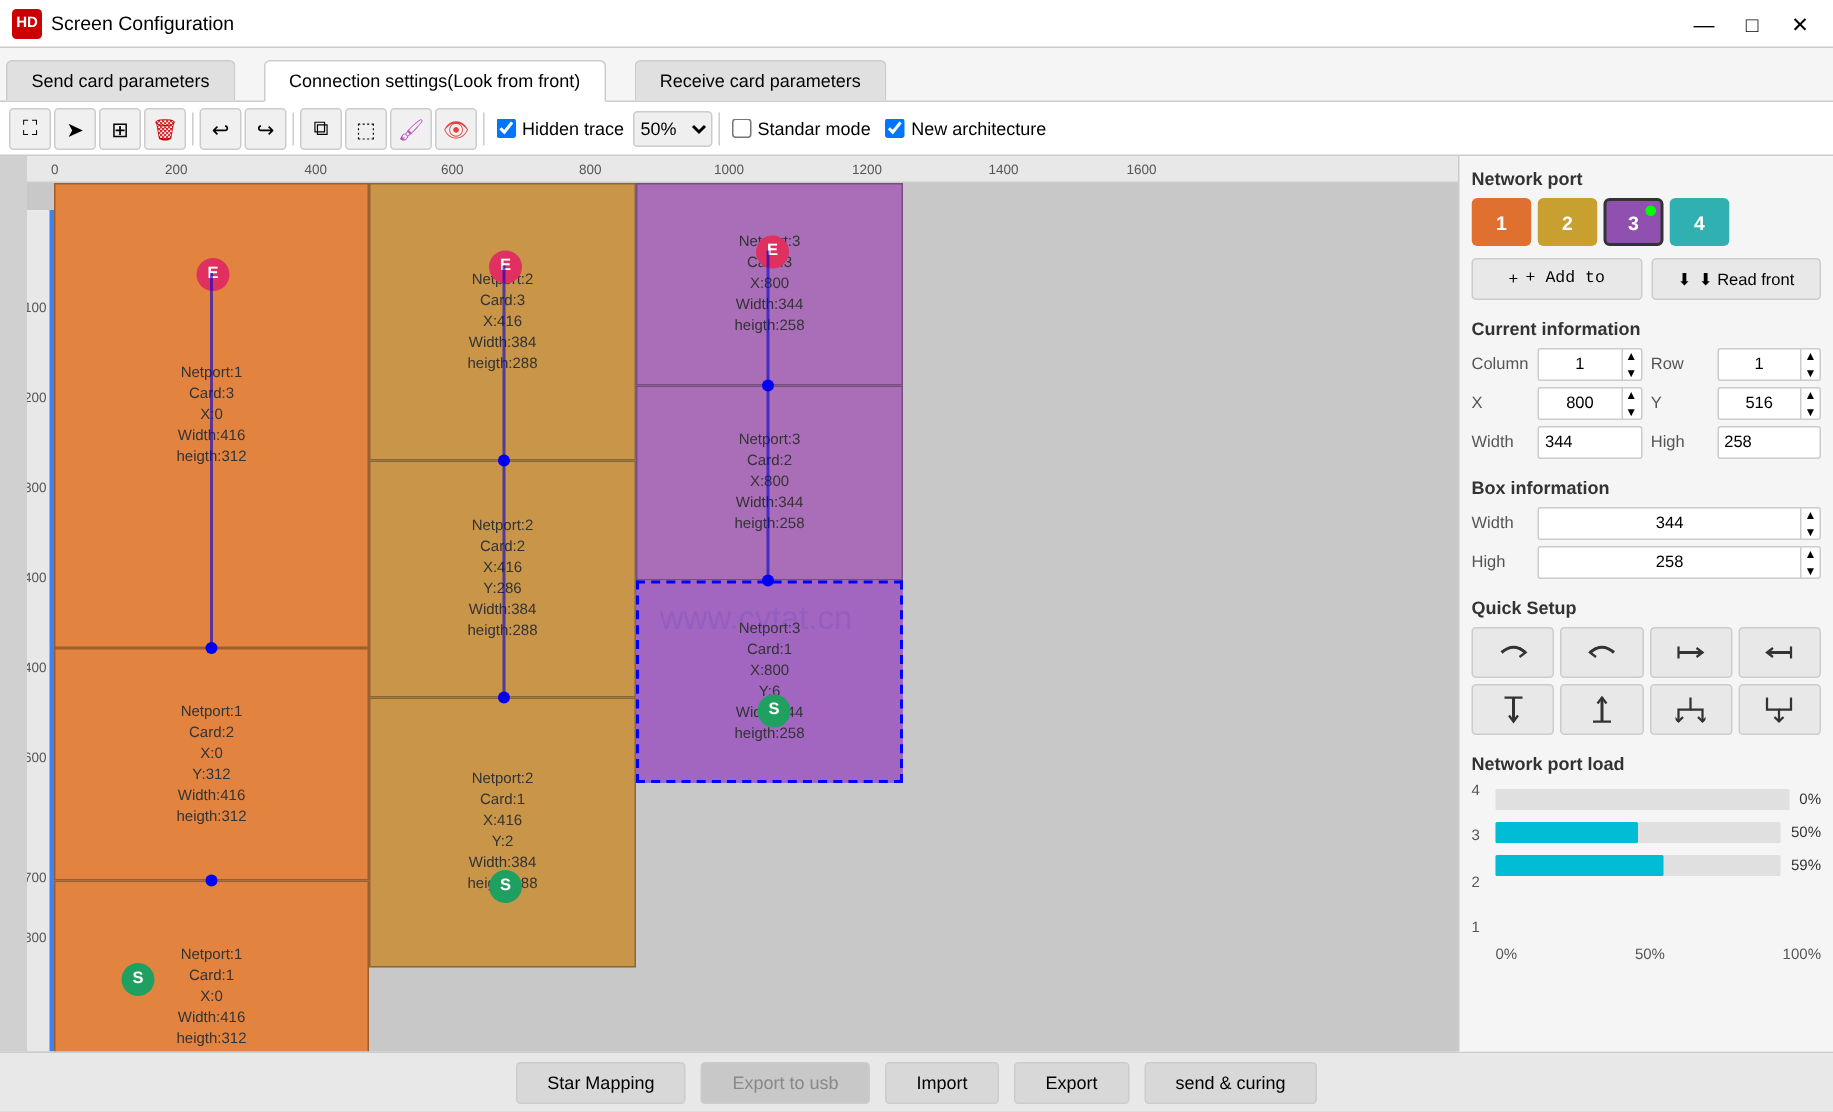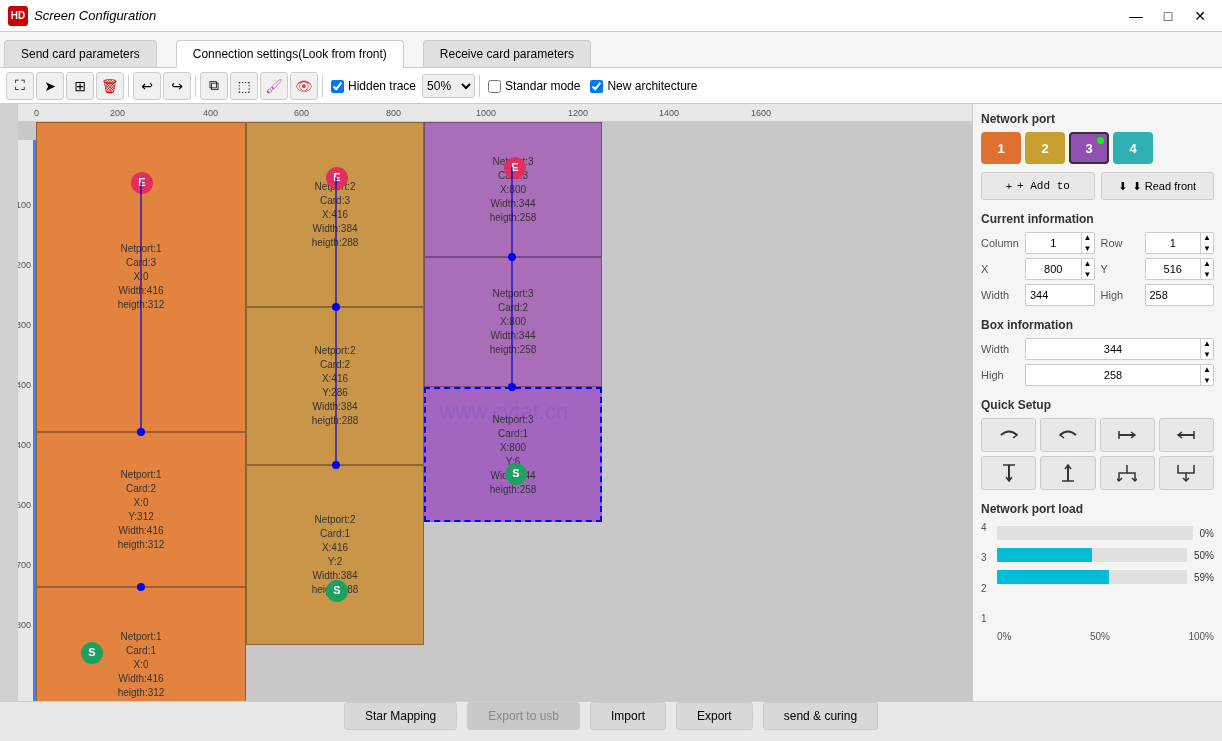--- a/index.html
+++ b/index.html
@@ -9,21 +9,21 @@
       background: #fff;
       border-bottom: 1px solid #ccc;
       display: flex;
       align-items: center;
       height: 32px;
       padding: 0 8px;
       justify-content: space-between;
     }
     .title-bar-left { display: flex; align-items: center; gap: 6px; }
     .title-bar-icon { width: 20px; height: 20px; background: #c00; border-radius: 3px; display: flex; align-items: center; justify-content: center; color: white; font-weight: bold; font-size: 10px; }
-    .title-bar-title { font-size: 13px; font-style: italic; }
+    .title-bar-title { font-size: 13px; }
     .title-bar-controls { display: flex; gap: 4px; }
     .title-btn { width: 28px; height: 20px; border: none; background: transparent; cursor: pointer; font-size: 14px; display: flex; align-items: center; justify-content: center; }
 
     .tab-bar {
       background: #f5f5f5;
       border-bottom: 1px solid #ccc;
       display: flex;
       height: 36px;
       align-items: flex-end;
       padding: 0 4px;
@@ -56,21 +56,21 @@
     .tb-btn {
       width: 28px; height: 28px;
       border: 1px solid #ccc;
       background: #f0f0f0;
       cursor: pointer;
       border-radius: 3px;
       display: flex; align-items: center; justify-content: center;
       font-size: 14px;
     }
     .tb-sep { width: 1px; height: 22px; background: #ccc; margin: 0 2px; }
-    .tb-checkbox { display: flex; align-items: flex-end; gap: 4px; margin: 4px 4px; }
+    .tb-checkbox { display: flex; align-items: flex-start; gap: 4px; margin: 4px 4px; }
     .tb-select { height: 24px; border: 1px solid #ccc; border-radius: 3px; font-size: 12px; }
 
     .main-area {
       display: flex;
       height: calc(741px - 32px - 36px - 36px - 40px);
     }
 
     .canvas-area {
       flex: 1;
       background: #d0d0d0;
@@ -225,21 +225,21 @@
     .chart-bar-row { display: flex; align-items: center; gap: 4px; height: 18px; }
     .chart-bar-bg { flex: 1; background: #e0e0e0; height: 14px; border-radius: 1px; position: relative; }
     .chart-bar-fill { height: 100%; background: #00bcd4; border-radius: 1px; }
     .chart-bar-pct { font-size: 10px; margin-left: 3px; color: #333; }
 
     .bottom-bar {
       height: 40px;
       background: #e8e8e8;
       border-top: 1px solid #ccc;
       display: flex;
-      align-items: flex-start;
+      align-items: center;
       justify-content: center;
       gap: 10px;
     }
     .bottom-btn {
       height: 28px;
       padding: 0 20px;
       border: 1px solid #ccc;
       background: #d8d8d8;
       border-radius: 3px;
       cursor: pointer;
@@ -335,21 +335,21 @@
 
     <div class="canvas-content">
 
       <div class="ruler-v">
         <span style="position:absolute; top:60px; right:2px; font-size:9px; writing-mode:horizontal-tb;">100</span>
         <span style="position:absolute; top:120px; right:2px; font-size:9px;">200</span>
         <span style="position:absolute; top:180px; right:2px; font-size:9px;">300</span>
         <span style="position:absolute; top:240px; right:2px; font-size:9px;">400</span>
         <span style="position:absolute; top:300px; right:2px; font-size:9px;">400</span>
         <span style="position:absolute; top:360px; right:2px; font-size:9px;">600</span>
-        <span style="position:absolute; top:420px; right:2px; font-size:9px;">700</span>
+        <span style="position:absolute; top:440px; right:2px; font-size:9px;">700</span>
         <span style="position:absolute; top:480px; right:2px; font-size:9px;">800</span>
       </div>
 
       <div style="position:absolute; top:0; left:18px; right:0; bottom:0;">
 
         <div class="watermark">www.cvtat.cn</div>
 
         <div class="seg seg-orange1" style="left:0; top:0; width:210px; height:310px;">
           <div>
             Netport:1<br>Card:3<br>X:0<br>Width:416<br>heigth:312

